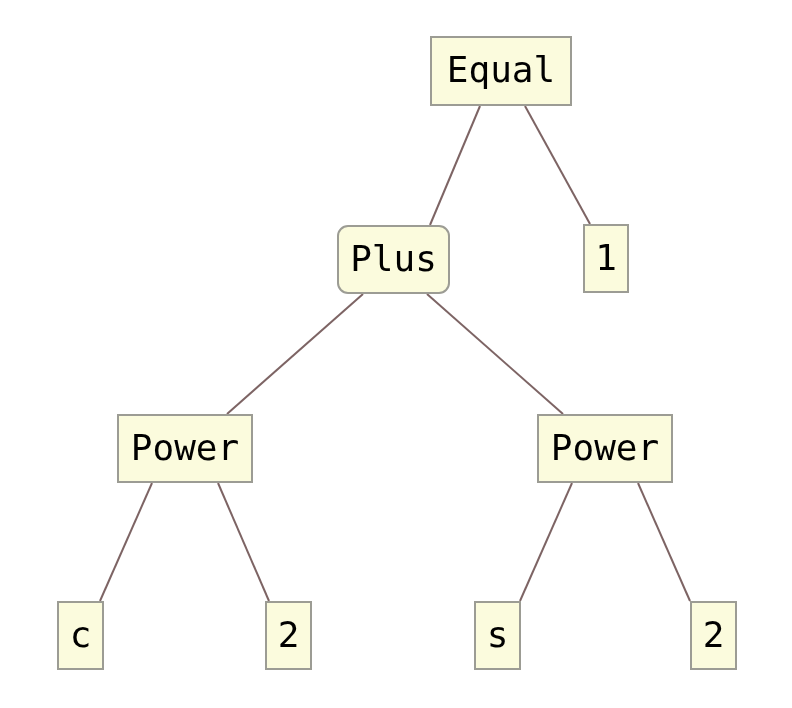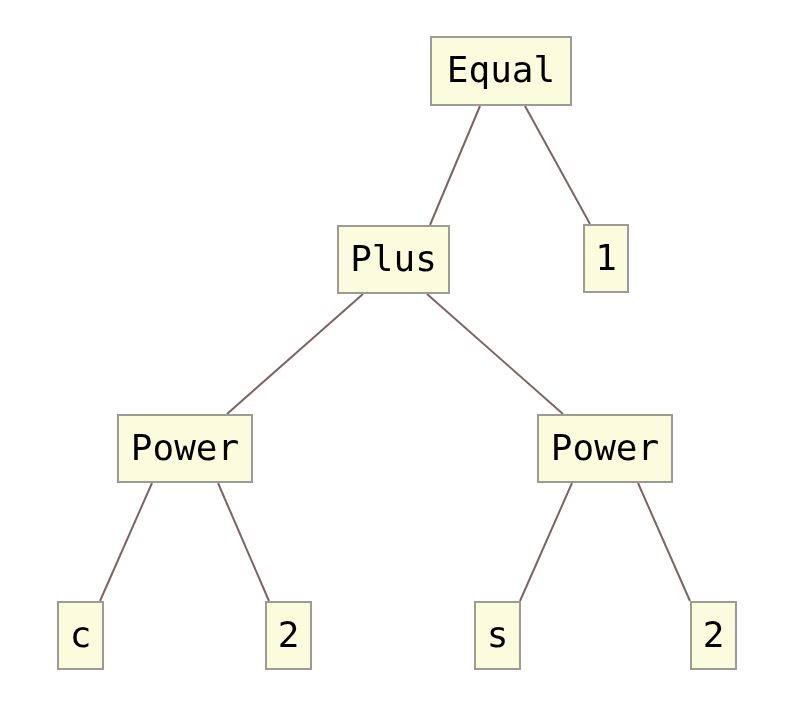--- a/index.html
+++ b/index.html
@@ -62,21 +62,21 @@
       <line x1="152" y1="483" x2="100" y2="601" stroke="#7d6464" stroke-width="2" stroke-linecap="butt"></line>
       <line x1="218" y1="483" x2="269" y2="601" stroke="#7d6464" stroke-width="2" stroke-linecap="butt"></line>
       <line x1="572" y1="483" x2="520" y2="601" stroke="#7d6464" stroke-width="2" stroke-linecap="butt"></line>
       <line x1="638" y1="483" x2="690" y2="601" stroke="#7d6464" stroke-width="2" stroke-linecap="butt"></line>
     </svg>
 
   <div class="node-box" style="left:430px; top:36px; width:142px; height:70px;">
     <span class="node-label">Equal</span>
   </div>
 
-  <div class="node-box" style="left:337px; top:225px; width:113px; height:69px;">
+  <div class="node-box" style="left:337px; top:225px; width:113px; height:69px;border-radius:11px;">
     <span class="node-label">Plus</span>
   </div>
 
   <div class="node-box" style="left:583px; top:224px; width:46px; height:69px;">
     <span class="node-label">1</span>
   </div>
 
   <div class="node-box" style="left:117px; top:414px; width:136px; height:69px;">
     <span class="node-label">Power</span>
   </div>

